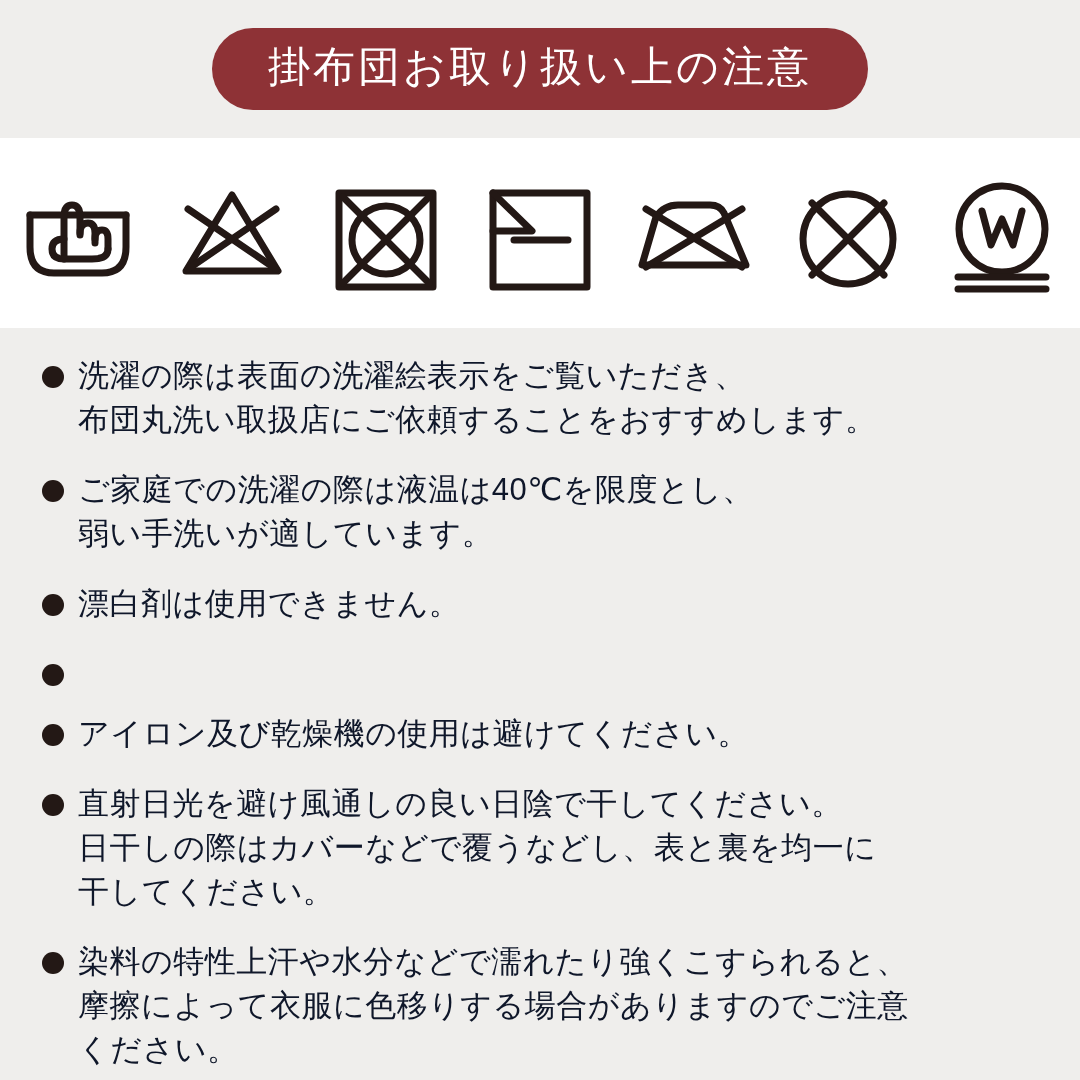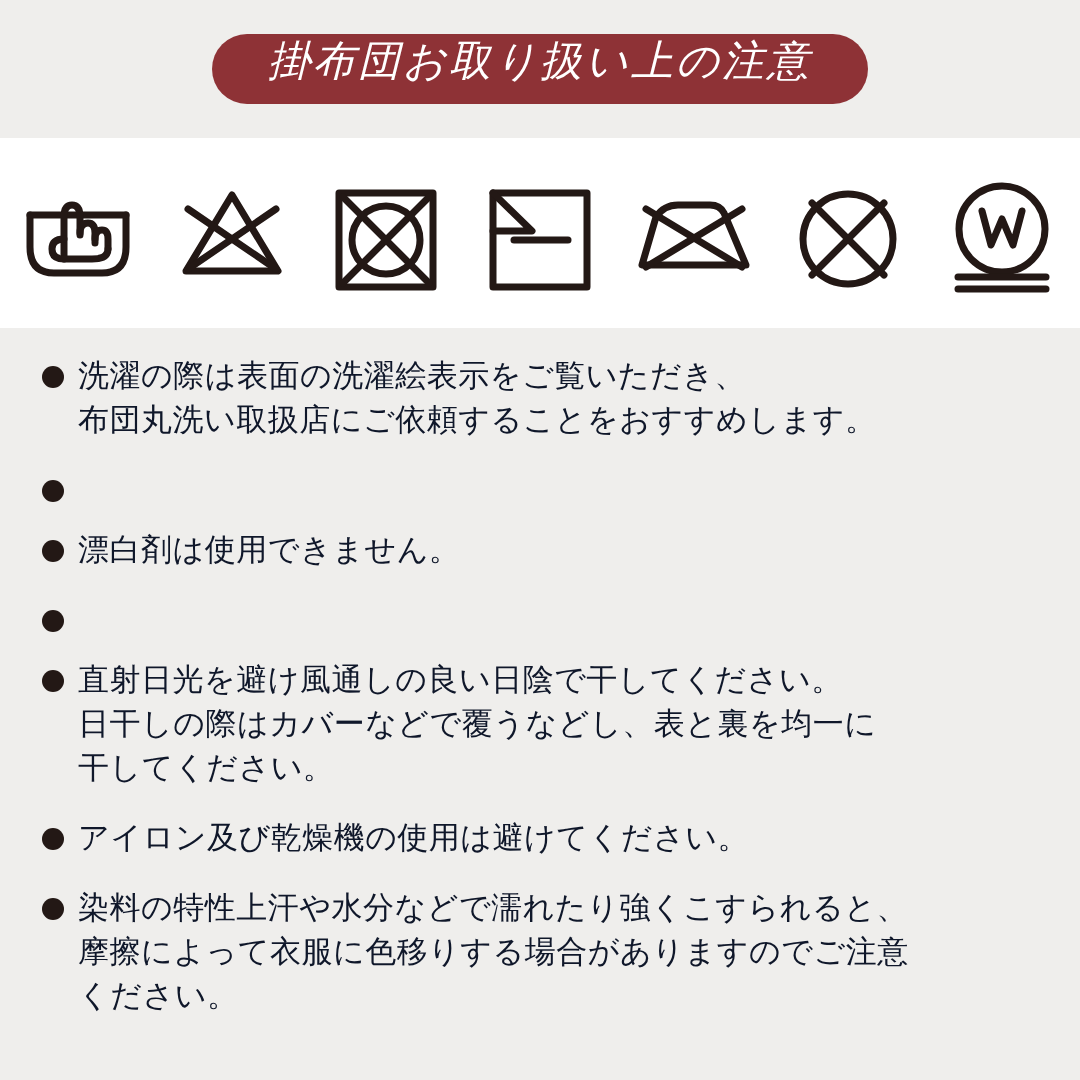--- a/index.html
+++ b/index.html
@@ -28,27 +28,26 @@
     height: 138px;
     display: flex;
     align-items: center;
     justify-content: center;
     flex: 0 0 auto;
   }
   .title-pill {
     background: #8e3236;
     color: #ffffff;
     border-radius: 48px;
-    padding: 4px 56px 20px;
+    padding: 16px 56px 20px;
     font-size: 42px;
     letter-spacing: 3px;
     line-height: 1.1;
     white-space: nowrap;
     font-weight: 400;
-    font-style: italic;
   }
 
   
   .symbol-band {
     background: #ffffff;
     flex: 0 0 auto;
     height: 190px;
     display: flex;
     align-items: center;
     justify-content: center;
@@ -185,45 +184,47 @@
   <div class="notes">
 
     <div class="note">
       <span class="bullet"></span>
       <span class="note-text">洗濯の際は表面の洗濯絵表示をご覧いただき、
 布団丸洗い取扱店にご依頼することをおすすめします。</span>
     </div>
 
     <div class="note">
       <span class="bullet"></span>
+      <span class="note-text">ご家庭での洗濯の際は液温は40℃を限度とし、
+弱い手洗いが適しています。</span>
     </div>
 
     <div class="note">
       <span class="bullet"></span>
       <span class="note-text">漂白剤は使用できません。</span>
     </div>
 
     <div class="note">
       <span class="bullet"></span>
+    </div>
+
+    <div class="note">
+      <span class="bullet"></span>
+      <span class="note-text">アイロン及び乾燥機の使用は避けてください。</span>
     </div>
 
     <div class="note">
       <span class="bullet"></span>
       <span class="note-text">直射日光を避け風通しの良い日陰で干してください。
 日干しの際はカバーなどで覆うなどし、表と裏を均一に
 干してください。</span>
     </div>
 
     <div class="note">
       <span class="bullet"></span>
-      <span class="note-text">アイロン及び乾燥機の使用は避けてください。</span>
-    </div>
-
-    <div class="note">
-      <span class="bullet"></span>
       <span class="note-text">染料の特性上汗や水分などで濡れたり強くこすられると、
 摩擦によって衣服に色移りする場合がありますのでご注意
 ください。</span>
     </div>
 
   </div>
 
 </div>
 
 </body></html>

